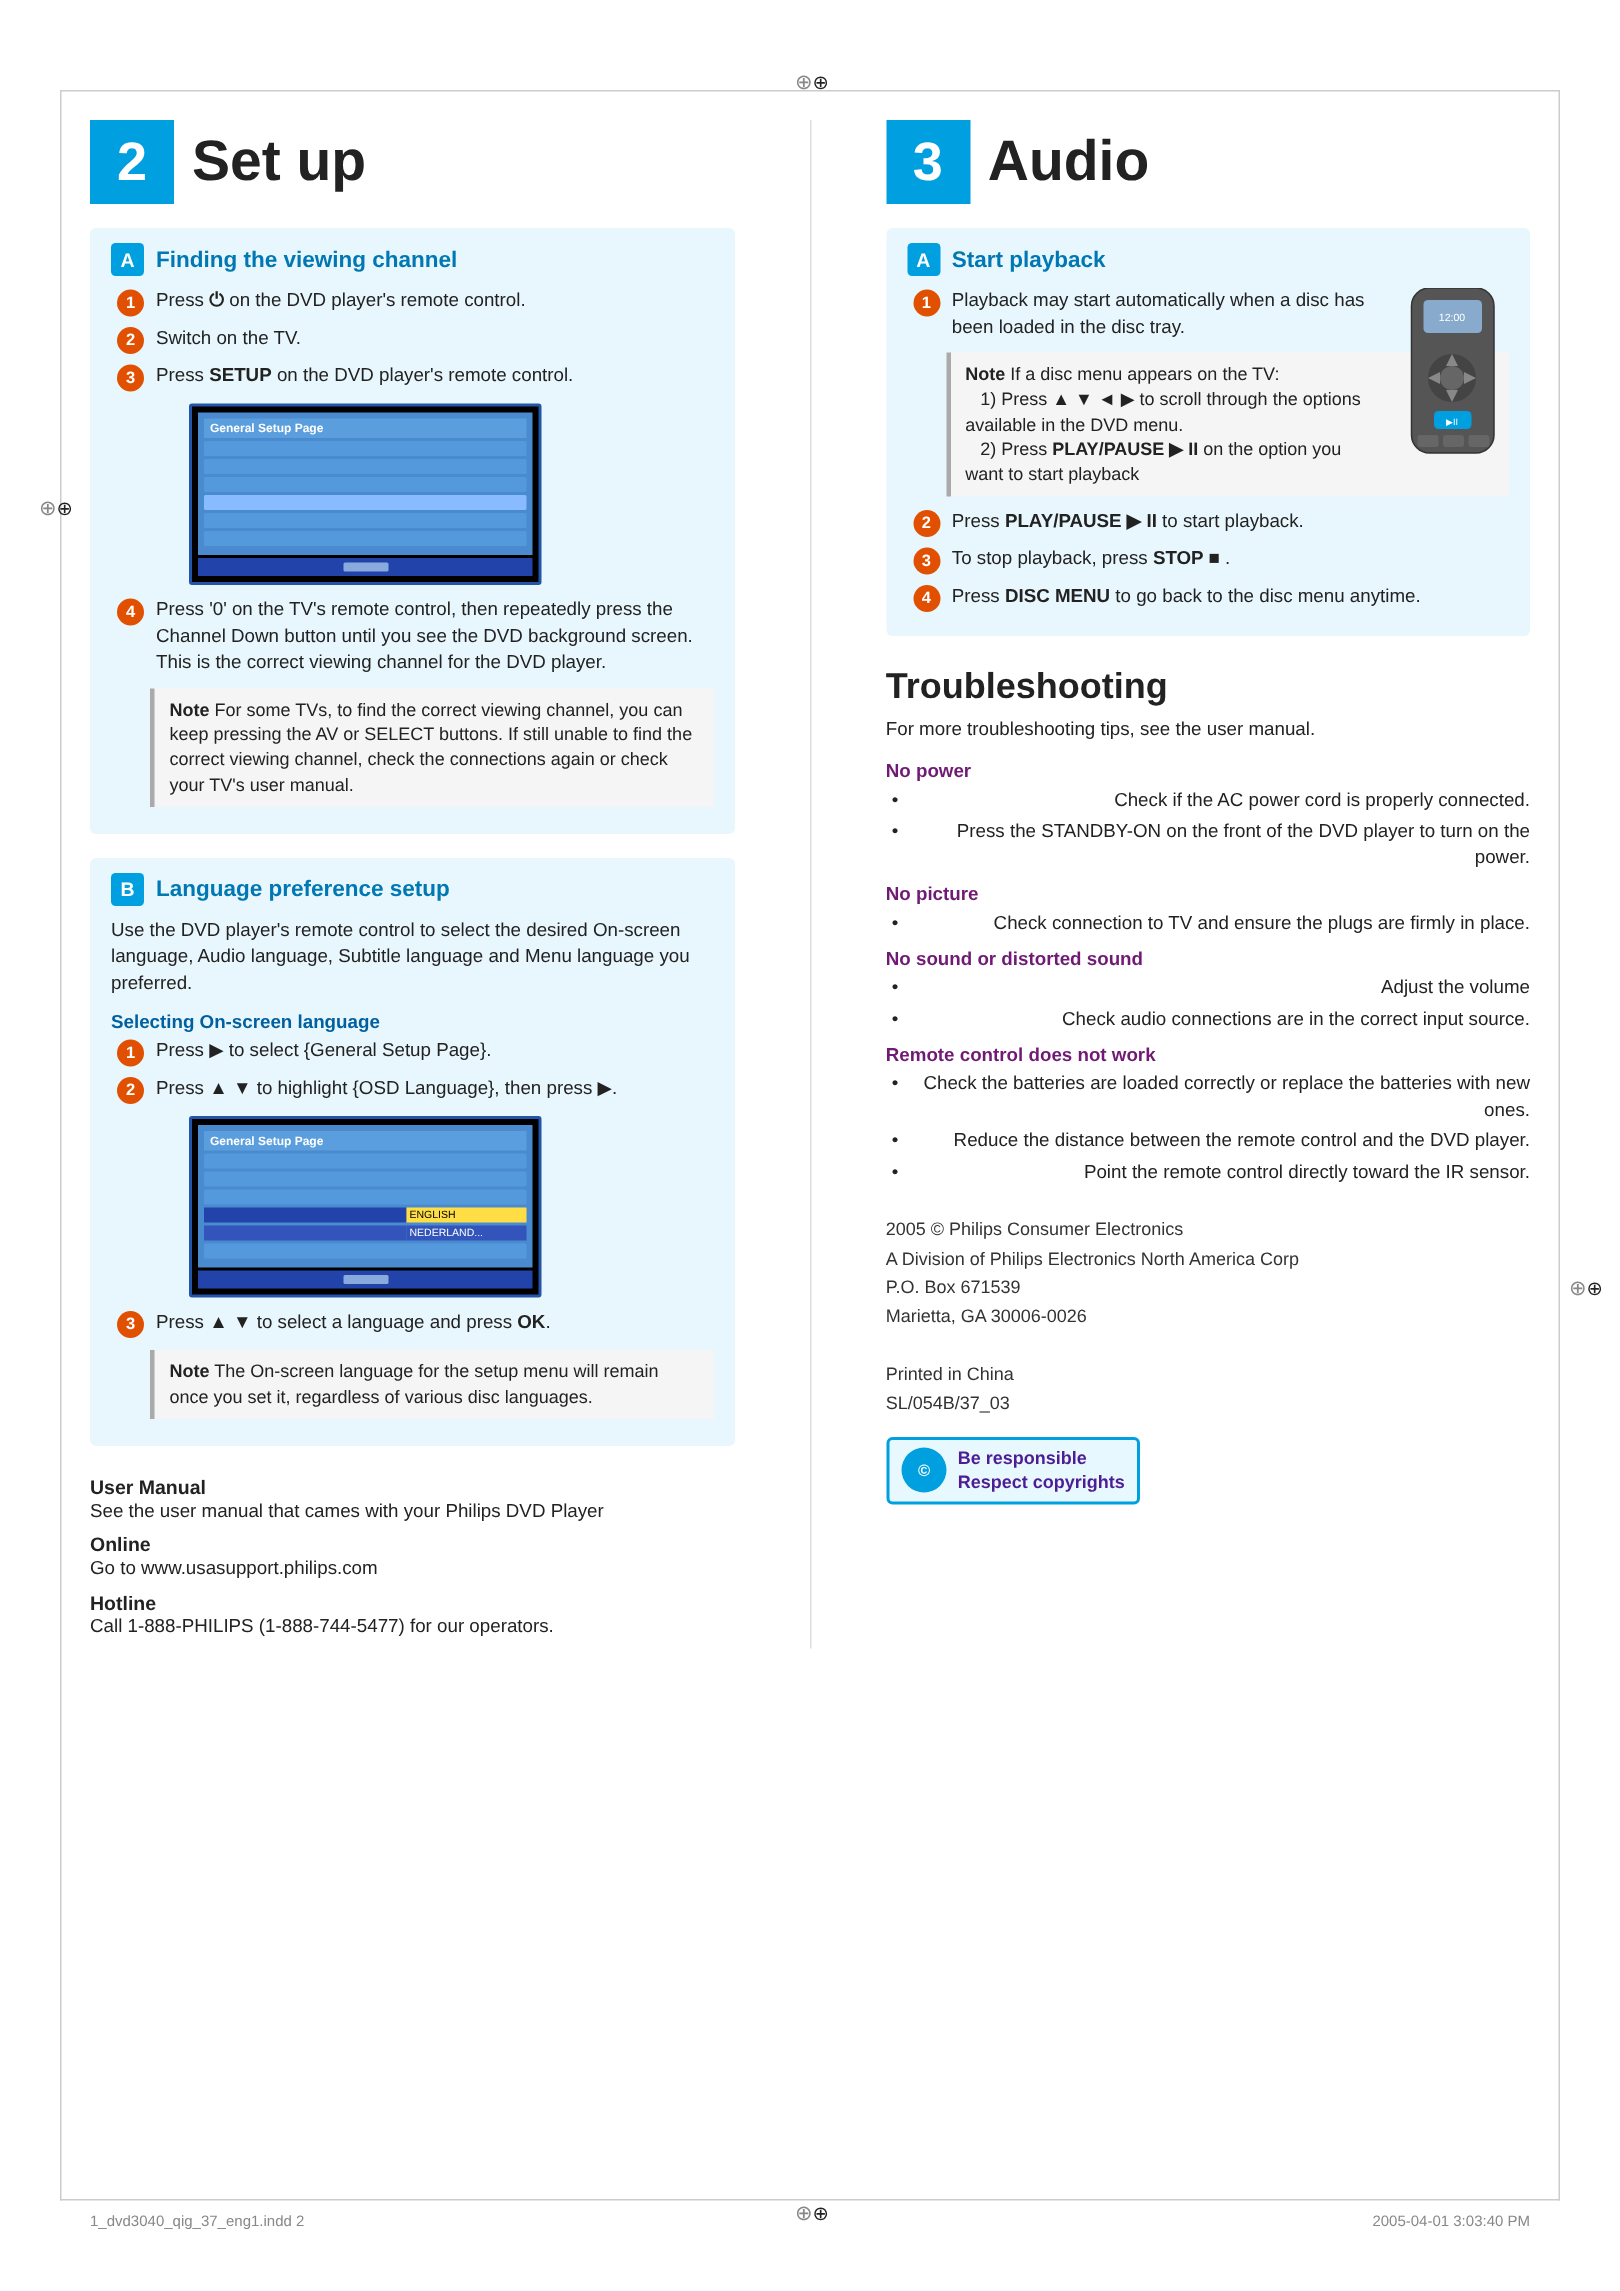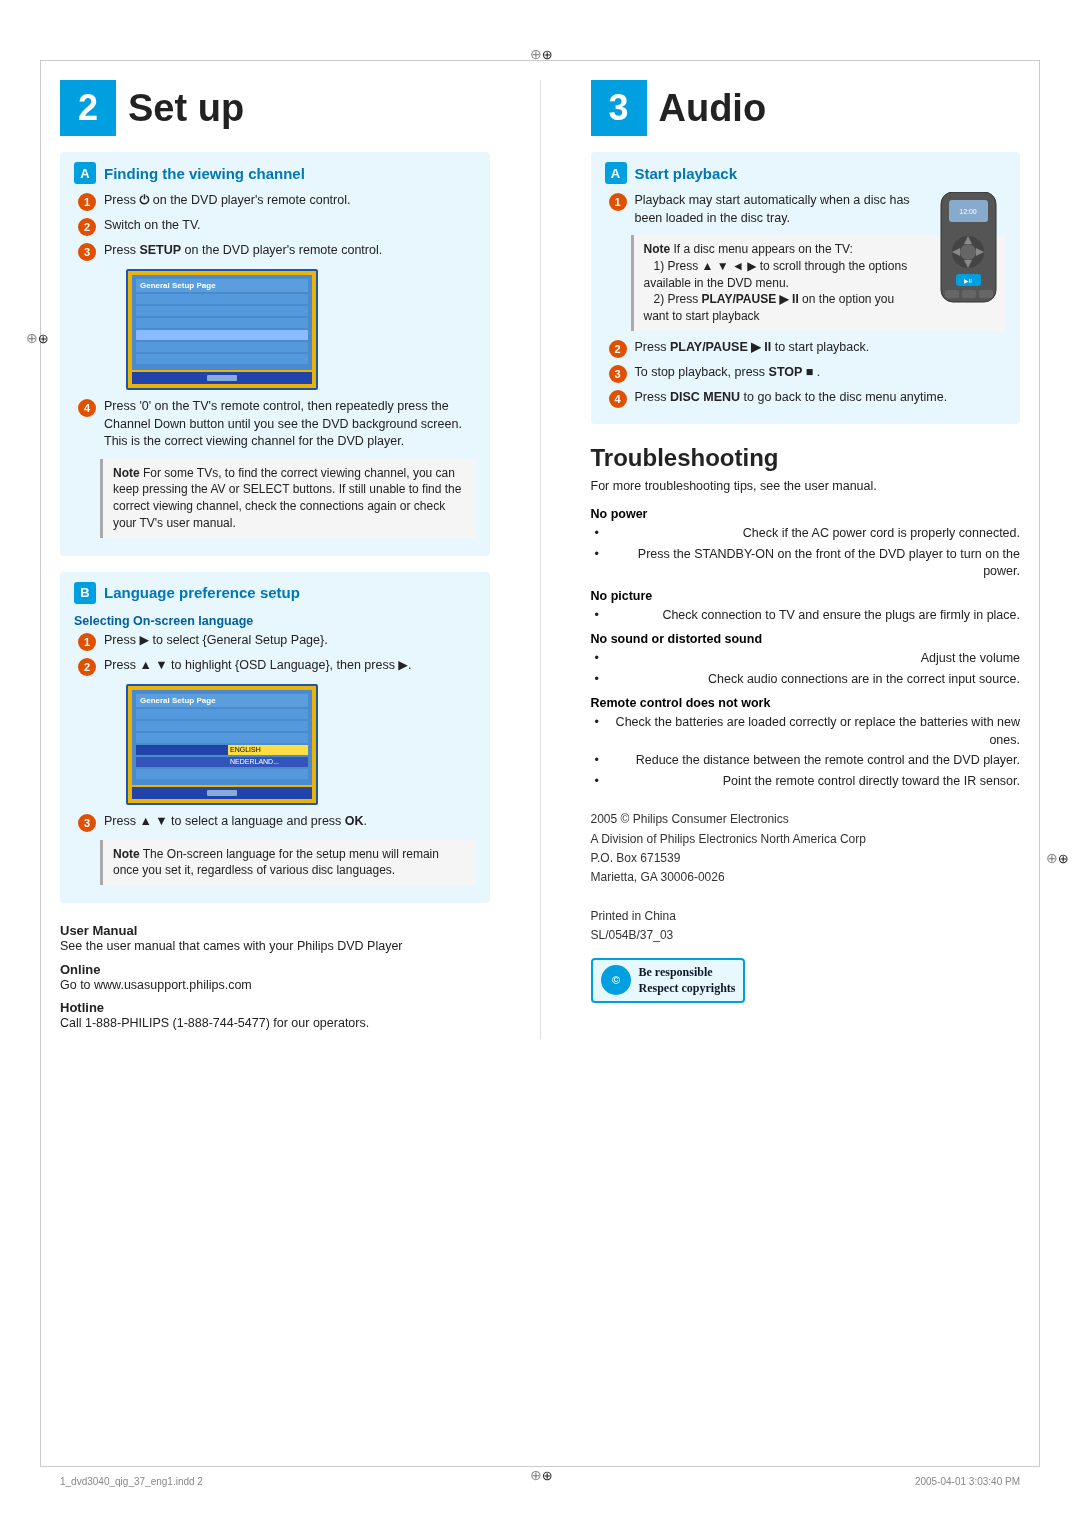--- a/index.html
+++ b/index.html
@@ -136,22 +136,22 @@
       border-left: 3px solid #aaa;
       padding: 6px 10px;
       margin: 8px 0 8px 26px;
       font-size: 12px;
       line-height: 1.4;
     }
     .note-box .note-label { font-weight: bold; }
 
     
     .screen-sim {
-      width: 192px;
-      background: #eab308;
+      width: 235px;
+      background: #000000;
       border: 2px solid #2255aa;
       margin: 8px auto 8px 26px;
       padding: 4px;
       border-radius: 2px;
     }
     .screen-sim-inner {
       background: #4a8acf;
       padding: 4px;
     }
     .screen-row {
@@ -211,21 +211,21 @@
       margin-bottom: 6px;
     }
     .troubleshoot-intro {
       font-size: 12.5px;
       margin-bottom: 12px;
       line-height: 1.4;
     }
     .trouble-heading {
       font-size: 12.5px;
       font-weight: bold;
-      color: #000000;
+      color: #701a75;
       margin-bottom: 4px;
       margin-top: 8px;
     }
     .bullet-list { list-style: none; padding-left: 4px; }
     .bullet-list li {
       position: relative;
       padding-left: 12px;
       margin-bottom: 3px;
       font-size: 12.5px;
       line-height: 1.4;
@@ -265,23 +265,22 @@
       display: flex;
       align-items: center;
       justify-content: center;
       color: white;
       font-size: 16px;
       flex-shrink: 0;
     }
     .responsible-text {
       font-size: 12px;
       font-weight: bold;
-      color: #0f172a;
+      color: #4c1d95;
       line-height: 1.4;
-      font-family: Liberation Serif, serif;
     }
 
     
     .page-footer {
       position: absolute;
       bottom: 40px;
       left: 60px;
       right: 60px;
       display: flex;
       justify-content: space-between;
@@ -363,20 +362,21 @@
       <div class="note-box">
         <span class="note-label">Note</span>  For some TVs, to find the correct viewing channel, you can keep pressing the AV or SELECT buttons. If still unable to find the correct viewing channel, check the connections again or check your TV's user manual.
       </div>
     </div>
 
     <div class="subsection">
       <div class="subsection-header">
         <div class="letter-badge">B</div>
         <span class="subsection-title">Language preference setup</span>
       </div>
+      <p style="font-size:12.5px; margin-bottom:8px; line-height:1.4;">Use the DVD player's remote control to select the desired On-screen language, Audio language, Subtitle language and Menu language you preferred.</p>
 
       <div class="sub-heading">Selecting On-screen language</div>
 
       <div class="step">
         <div class="step-num">1</div>
         <span class="step-text">Press ▶ to select {General Setup Page}.</span>
       </div>
       <div class="step">
         <div class="step-num">2</div>
         <span class="step-text">Press ▲ ▼ to highlight {OSD Language}, then press ▶.</span>

